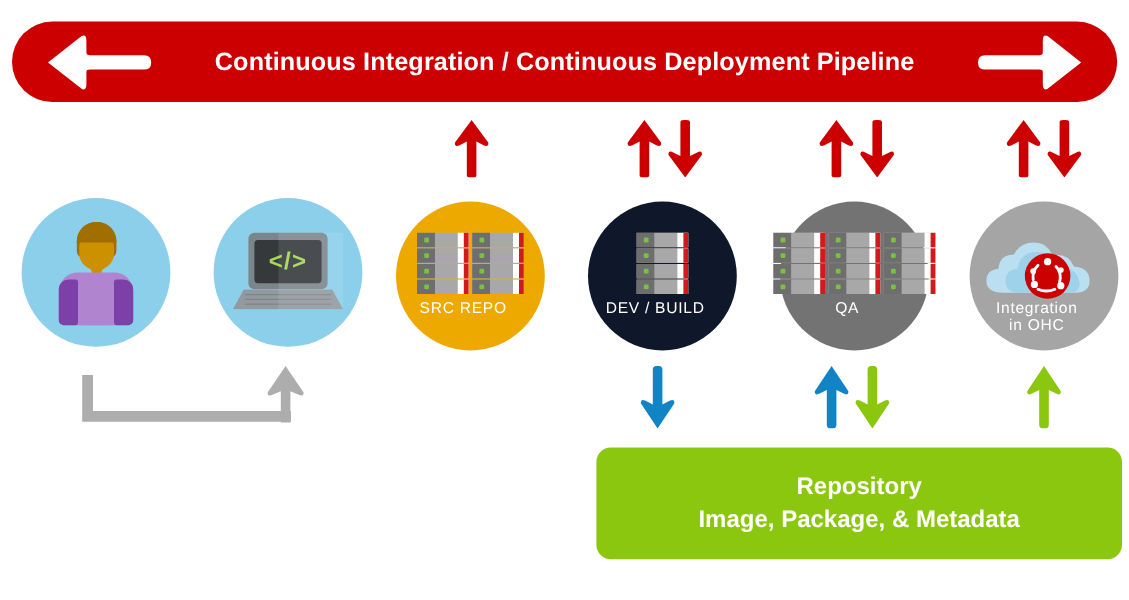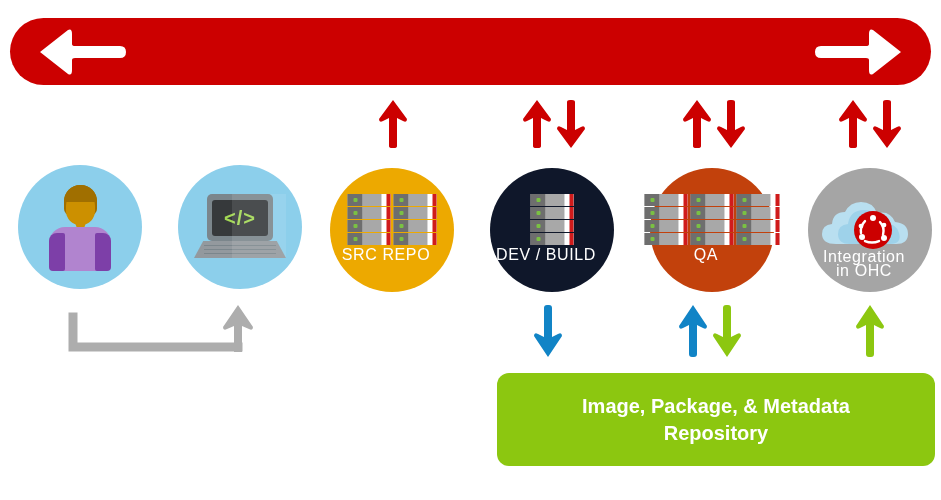--- a/index.html
+++ b/index.html
@@ -18,28 +18,28 @@
   #pipeline-title{
     color:#ffffff;font-size:21px;font-weight:bold;letter-spacing:.1px;
     white-space:nowrap;text-align:center;
   }
   .bar-arrow{position:absolute;top:50%;transform:translateY(-50%);}
 
   
   .node{position:absolute;border-radius:50%;}
   .node .label{
     position:absolute;left:0;right:12px;text-align:center;color:#ffffff;
-    font-size:16px;letter-spacing:.6px;
+    font-size:13px;letter-spacing:.6px;
   }
 
   #node-person{left:18px;top:165px;width:124px;height:124px;background:#8ccfeb;}
   #node-laptop{left:178px;top:165px;width:124px;height:124px;background:#8ccfeb;}
   #node-src   {left:330px;top:168px;width:124px;height:124px;background:#eda900;}
   #node-dev   {left:490px;top:168px;width:124px;height:124px;background:#0f172a;}
-  #node-qa    {left:650px;top:168px;width:124px;height:124px;background:#c2410c;}
+  #node-qa    {left:650px;top:168px;width:124px;height:124px;background:#737373;}
   #node-prod  {left:808px;top:168px;width:124px;height:124px;background:#a5a5a5;}
 
   #node-src .label{bottom:28px;}
   #node-dev .label{bottom:28px;}
   #node-qa  .label{bottom:28px;}
   #node-prod .label{bottom:14px;line-height:14px;}
 
   
   .rack{position:absolute;left:50%;transform:translateX(-50%);display:flex;gap:3px;}
   .rack-stack{display:flex;flex-direction:column;gap:1px;}
@@ -90,20 +90,21 @@
 </head>
 <body>
 
 <div class="stage">
 
   <div id="pipeline-bar">
     <svg class="bar-arrow" style="left:28px;" width="90" height="48" viewBox="0 0 90 48">
       <path d="M2 24 L30 2 Q34 0 34 6 L34 16 Q34 18 37 18 L82 18 Q88 18 88 24 Q88 30 82 30
                L37 30 Q34 30 34 32 L34 42 Q34 48 30 46 Z" fill="#ffffff"></path>
     </svg>
+    <div id="pipeline-title">Continuous Integration / Continuous Deployment Pipeline</div>
     <svg class="bar-arrow" style="right:28px;" width="90" height="48" viewBox="0 0 90 48">
       <path d="M88 24 L60 2 Q56 0 56 6 L56 16 Q56 18 53 18 L8 18 Q2 18 2 24 Q2 30 8 30
                L53 30 Q56 30 56 32 L56 42 Q56 48 60 46 Z" fill="#ffffff"></path>
     </svg>
   </div>
 
   <svg class="arrow" style="left:378px;top:100px;" width="30" height="48" viewBox="0 0 30 48">
     <path d="M15 0 L29 19 Q29 23 25 21 L19 18 L19 46 Q19 48 16 48 L14 48 Q11 48 11 46 L11 18
              L5 21 Q1 23 1 19 Z" fill="#cc0000"></path>
   </svg>
@@ -454,18 +455,18 @@
              L5 29 Q1 27 1 31 Z" fill="#8cc710"></path>
   </svg>
 
   <svg class="arrow" style="left:855px;top:305px;" width="30" height="52" viewBox="0 0 30 52">
     <path d="M15 0 L29 21 Q29 25 25 23 L19 20 L19 49 Q19 52 16 52 L14 52 Q11 52 11 49 L11 20
              L5 23 Q1 25 1 21 Z" fill="#8cc710"></path>
   </svg>
 
   <div id="repo-box">
     <div id="repo-label">
+      <div>Repository</div>
       <div>Image, Package, &amp; Metadata</div>
-      <div>Repository</div>
     </div>
   </div>
 
 </div>
 
 </body></html>

